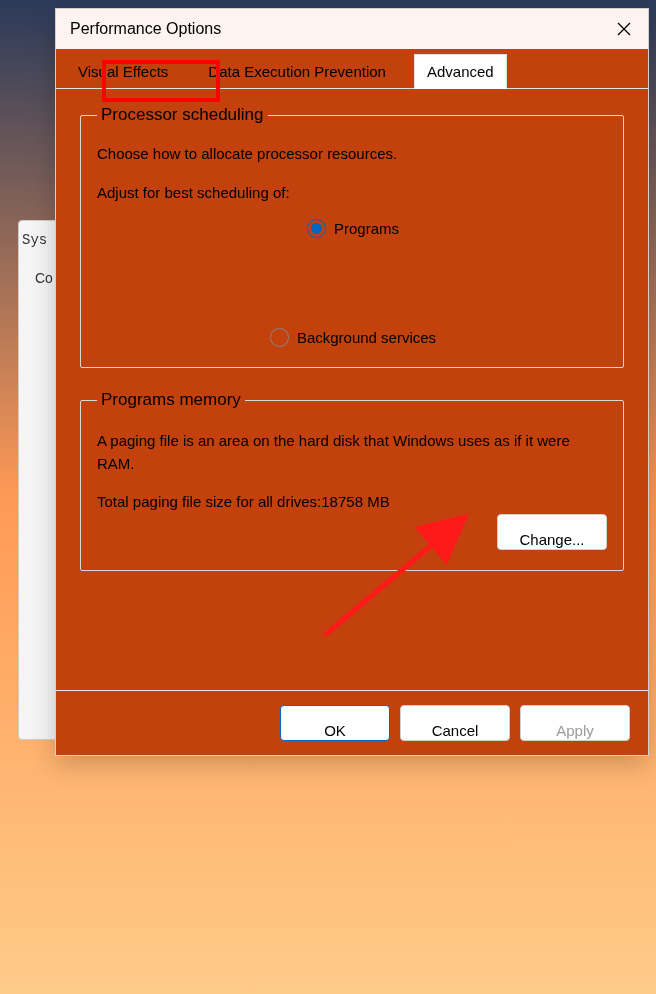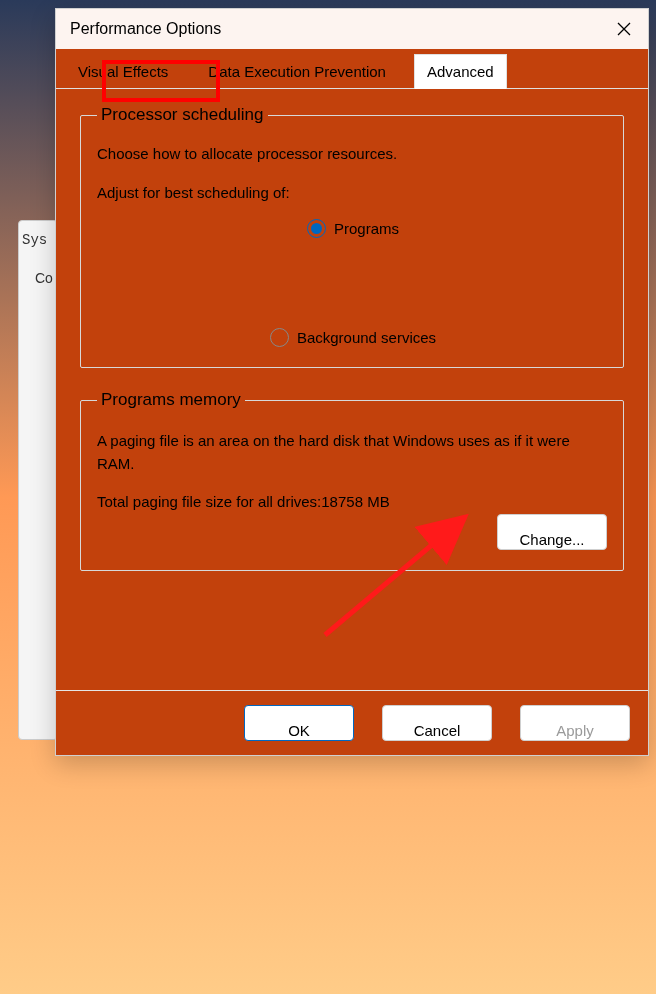--- a/index.html
+++ b/index.html
@@ -139,21 +139,21 @@
       border-radius: 4px;
       font-size: 15px;
       cursor: pointer;
       padding: 16px 16px;
     }
     .footer {
       border-top: 1px solid #e5e5e5;
       padding: 14px 18px;
       display: flex;
       justify-content: flex-end;
-      gap: 28px;
+      gap: 10px;
     }
     .btn.primary { border: 1px solid #0067c0; }
     .btn.disabled { color: #9a9a9a; cursor: default; }
     .arrow {
       position: absolute;
       left: 315px;
       top: 505px;
       pointer-events: none;
       z-index: 9;
     }

